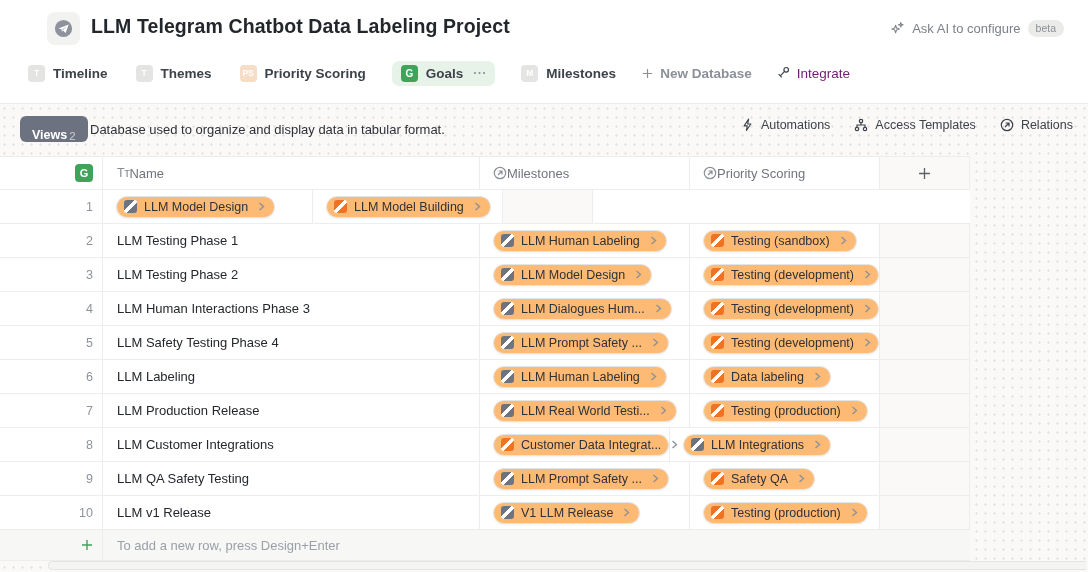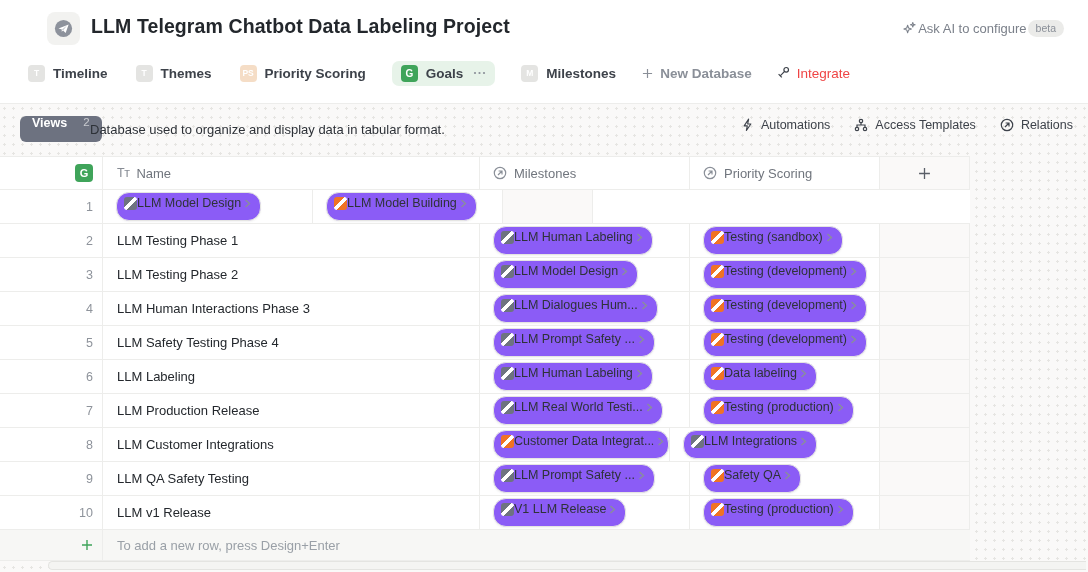--- a/index.html
+++ b/index.html
@@ -4,63 +4,63 @@
 <style>
   * { margin:0; padding:0; box-sizing:border-box; }
   html,body { width:1088px; height:572px; }
   body { font-family:"Liberation Sans", sans-serif; background:#fff; color:#24282d; }
   .page { position:relative; width:1088px; height:572px; overflow:hidden; background:#fff; }
 
   
   .app-header { position:absolute; left:1px; top:0; width:1088px; height:103px; background:#fff;padding-left:33px; }
   .app-icon { position:absolute; left:46px; top:12px; width:33px; height:33px; background:#f2f2f0; border-radius:8px; display:flex; align-items:center; justify-content:center; }
   .page-title { position:absolute; left:90px; top:15px; font-size:19.5px; font-weight:600; color:#23272c; letter-spacing:.1px; }
-  .ask-ai { position:absolute; right:25px; top:20px; display:flex; align-items:center; gap:1px; color:#7b808a; font-size:13px; cursor:pointer; }
+  .ask-ai { position:absolute; right:25px; top:20px; display:flex; align-items:center; gap:7px; color:#7b808a; font-size:13px; cursor:pointer; }
   .beta-pill { background:#ebebe9; color:#8a8f98; font-size:10.5px; padding:2px 8px 3px; border-radius:9px; }
 
   
   .tabbar { position:absolute; left:26px; top:58px; height:30px; display:flex; align-items:center; gap:24px; }
   .tab { display:flex; align-items:center; gap:8px; font-size:13.5px; font-weight:600; color:#3d424a; cursor:pointer; padding:4px 2px; border-radius:7px; }
   .tab.active { background:#e7f3e9; padding:4px 9px; }
   .badge { width:17px; height:17px; border-radius:4px; display:flex; align-items:center; justify-content:center; font-size:8.5px; font-weight:700; color:#fff; flex:0 0 auto; }
   .badge.gray { background:#e4e4e2; }
   .badge.orange { background:#f5ddc6; }
   .badge.green { background:#3fa45a; font-size:10px; }
   .tab-action { display:flex; align-items:center; gap:7px; font-size:13.5px; cursor:pointer; }
   .tab-action.muted { color:#8a8f98; font-weight:700; }
-  .tab-action.dark { color:#ef4444; font-weight:400; }
+  .tab-action.dark { color:#701a75; font-weight:400; }
   .more-dots { display:flex; align-items:center; margin-left:2px; }
 
   
   .content-bg { position:absolute; left:0; top:103px; width:1088px; height:469px;
     background-color:#faf9f8;
     background-image:radial-gradient(circle, #e6e5e2 1px, transparent 1.2px);
     background-size:9px 9px; border-top:1px solid #ededeb; }
 
   
-  .views-btn { position:absolute; left:20px; top:116px; height:26px; display:flex; align-items:flex-start; gap:16px; background:#6d7280; border-radius:6px; padding:0 12px; color:#fff; font-size:12.5px; font-weight:600; cursor:pointer; }
+  .views-btn { position:absolute; left:20px; top:116px; height:26px; display:flex; align-items:flex-end; gap:2px; background:#6d7280; border-radius:6px; padding:0 12px; color:#fff; font-size:12.5px; font-weight:600; cursor:pointer; }
   .views-count { font-weight:400; opacity:.62; font-size:11.5px; }
   .view-desc { position:absolute; left:90px; top:122px; font-size:13px; color:#2d3137; }
   .toolbar-right { position:absolute; right:15px; top:118px; display:flex; gap:24px; }
   .tool-btn { display:flex; align-items:center; gap:7px; font-size:12.5px; color:#3d424a; cursor:pointer; }
 
   
   .table { position:absolute; left:0; top:156px; width:970px; }
   .tr { display:flex; height:34px; border-bottom:1px solid #ededeb; background:#fff; }
   .tr.header { border-top:1px solid #ededeb; }
   .td { display:flex; align-items:center; border-right:1px solid #ededeb; height:100%; }
   .c-num { width:103px; justify-content:flex-end; padding-right:9px; font-size:12.5px; color:#8e939b; }
   .c-name { width:377px; padding-left:14px; font-size:13px; color:#24282d; }
   .c-mile { width:210px; padding-left:13px; }
   .c-prio { width:190px; padding-left:13px; }
   .c-plus { width:90px; justify-content:center; background:#faf9f8; }
-  .hdr-label { font-size:13px; color:#70757d; display:flex; align-items:center; gap:7px; }
+  .hdr-label { font-size:13px; color:#70757d; display:flex; align-items:center; }
   .tt-glyph { font-size:12.5px; color:#878c94; letter-spacing:-.5px; }
 
-  .chip { display:inline-flex; align-items:center; gap:0; background:#8b5cf6; border:1px solid #e5e5e3; border-radius:13px; padding:3px 9px 10px 7px; box-shadow:0 1px 2px rgba(0,0,0,.05); cursor:pointer; max-width:100%; }
+  .chip { display:inline-flex; align-items:center; gap:7px; background:#fdba74; border:1px solid #e5e5e3; border-radius:13px; padding:3px 9px 3px 7px; box-shadow:0 1px 2px rgba(0,0,0,.05); cursor:pointer; max-width:100%; }
   .chip-tx { font-size:12.5px; color:#2e3238; white-space:nowrap; }
   .chip-ic { width:13px; height:13px; border-radius:3px; flex:0 0 auto; }
   .chip-ic.gray { background:linear-gradient(135deg,#6e7380 0 42%,#fff 42% 58%,#6e7380 58%); }
   .chip-ic.orange { background:linear-gradient(135deg,#f07324 0 42%,#fff 42% 58%,#f07324 58%); }
   .chev { margin-left:3px; flex:0 0 auto; }
 
   .tr.addrow { background:#f7f7f5; height:31px; border-bottom:1px solid #ededeb; }
   .addrow .c-num { color:#3fa45a; }
   .add-hint { font-size:13px; color:#9aa0a7; }
 

